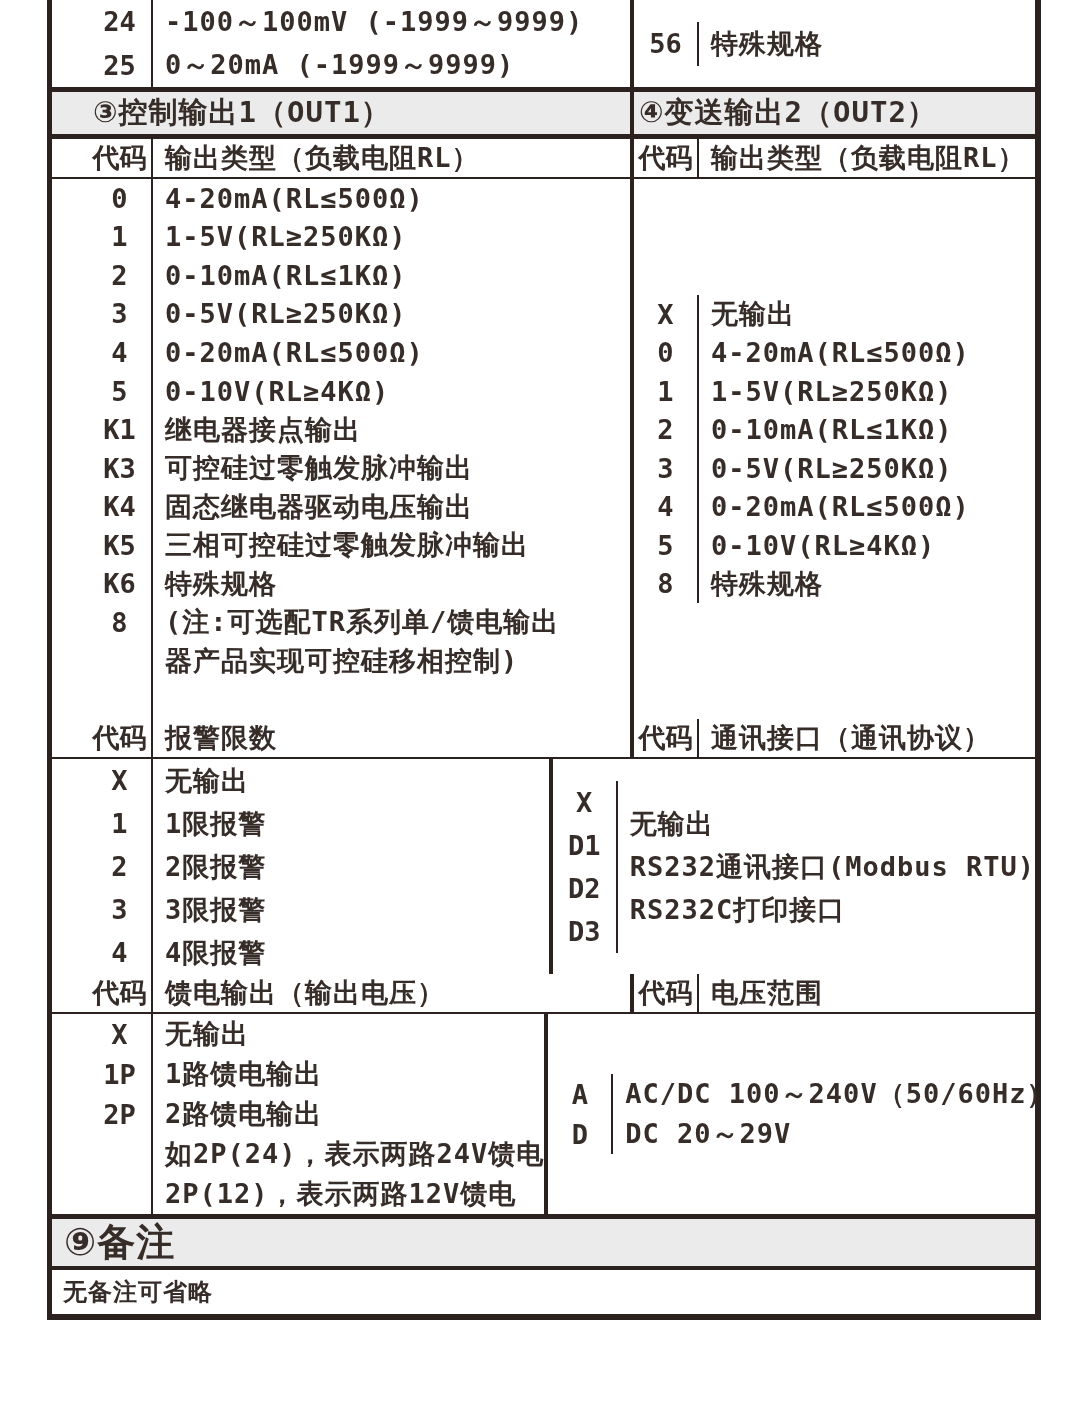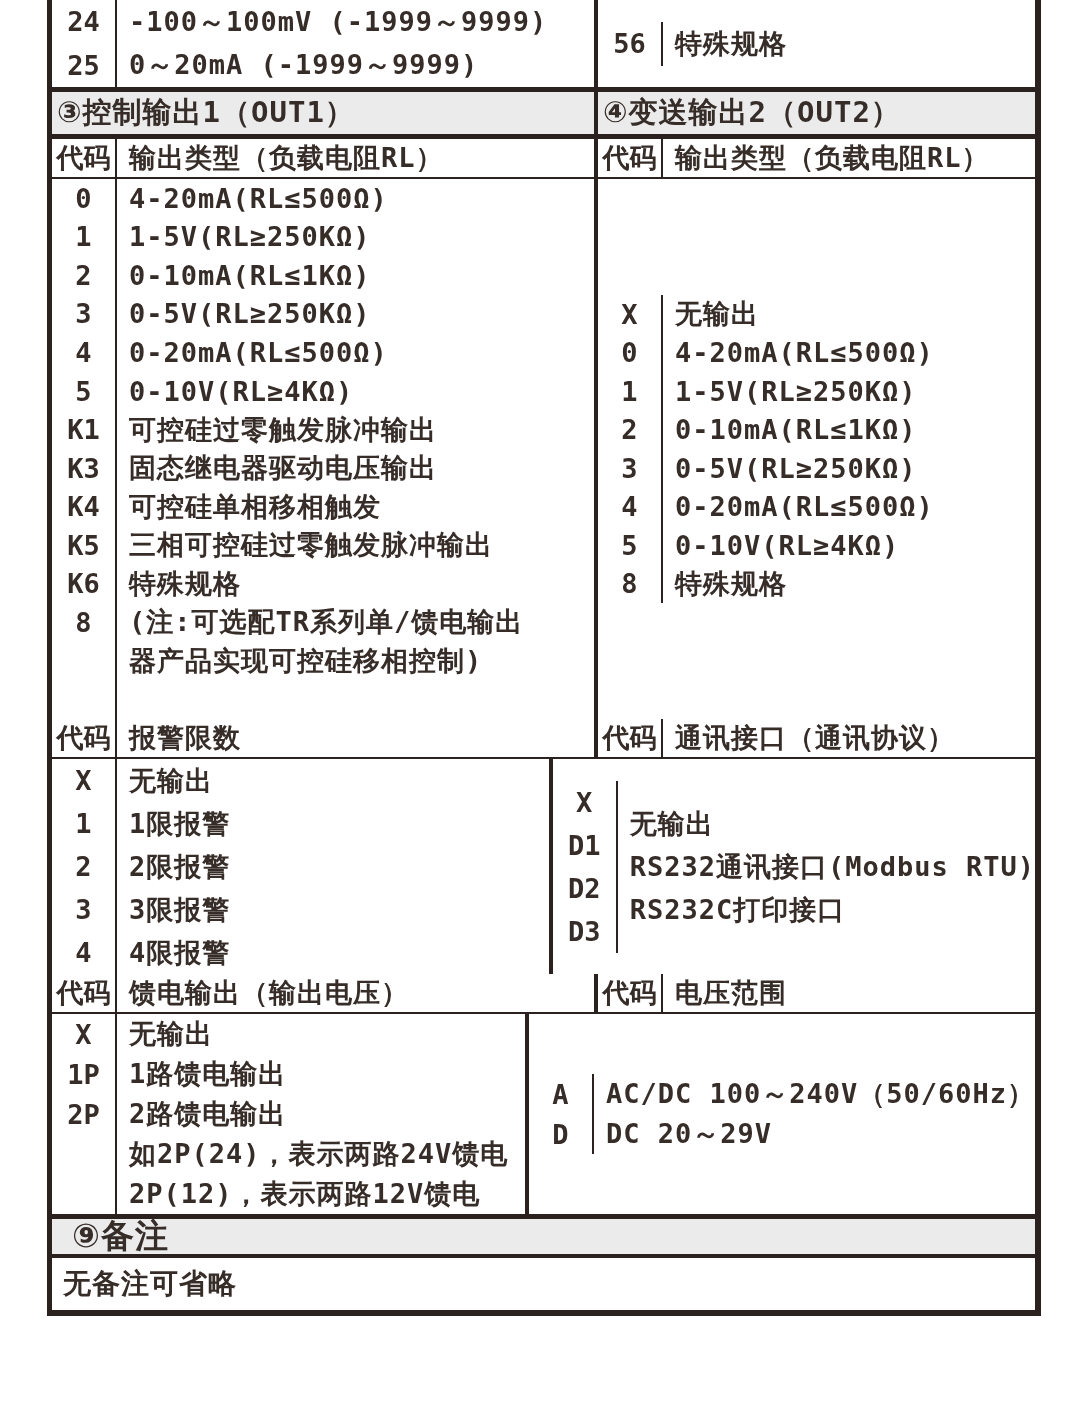--- a/index.html
+++ b/index.html
@@ -18,21 +18,21 @@
   }
   .tbl{
     position:absolute;left:47px;top:0;width:994px;
     border-left:5px solid var(--bd);
     border-right:6px solid var(--bd);
     border-bottom:6px solid var(--bd);
     display:flex;flex-direction:column;
     background:#fff;
   }
   .split{display:flex;}
-  .lhalf{width:546px;border-right:4px solid var(--bd);display:flex;}
+  .lhalf{width:546px;border-right:4px solid var(--bd);display:flex;margin-left:36px;}
   .rhalf{flex:1;display:flex;align-items:center;}
   .ccol{width:65px;flex-shrink:0;border-right:2px solid var(--bd);display:flex;flex-direction:column;}
   .dcol{flex:1;display:flex;flex-direction:column;overflow:hidden;}
   .ln{display:flex;align-items:center;font-size:27px;letter-spacing:1px;white-space:nowrap;}
   .ccol .ln{justify-content:center;letter-spacing:0;}
   .dcol .ln{padding-left:12px;}
   .ln44{height:44px;}
   .ln38{height:38.57px;}
   .ln43{height:43px;}
   .ln40{height:40px;}
@@ -53,26 +53,26 @@
   
   .blk-top{height:87px;}
   .blk-out{height:540px;}
   .blk-mid{height:215px;}
   .blk-low{height:200px;}
   
   .hdr-full{
     background:var(--hdrbg);
     border-top:5px solid var(--bd);
     border-bottom:4px solid var(--bd);
+    height:56px;display:flex;align-items:center;
+    padding-left:12px;font-size:38px;letter-spacing:1px;
+  }
+  .remark-row{
     height:44px;display:flex;align-items:center;
-    padding-left:20px;font-size:33px;letter-spacing:1px;
-  }
-  .remark-row{
-    height:52px;display:flex;align-items:center;
-    padding-left:11px;font-size:28px;letter-spacing:1px;
+    padding-left:11px;font-size:24px;letter-spacing:1px;
   }
 </style>
 </head>
 <body>
 
 <div class="tbl">
 
   <div class="split blk-top">
     <div class="lhalf">
       <div class="ccol">
@@ -142,23 +142,23 @@
           <div class="ln ln38"></div>
         </div>
       <div class="dcol">
 
       <div class="ln ln38">4-20mA(RL≤500Ω)</div>
           <div class="ln ln38">1-5V(RL≥250KΩ)</div>
           <div class="ln ln38">0-10mA(RL≤1KΩ)</div>
           <div class="ln ln38">0-5V(RL≥250KΩ)</div>
           <div class="ln ln38">0-20mA(RL≤500Ω)</div>
           <div class="ln ln38">0-10V(RL≥4KΩ)</div>
+          <div class="ln ln38">继电器接点输出</div>
           <div class="ln ln38">可控硅过零触发脉冲输出</div>
           <div class="ln ln38">固态继电器驱动电压输出</div>
-          <div class="ln ln38">可控硅单相移相触发</div>
           <div class="ln ln38">三相可控硅过零触发脉冲输出</div>
           <div class="ln ln38">特殊规格</div>
           <div class="ln ln38">(注:可选配TR系列单/馈电输出</div>
           <div class="ln ln38">器产品实现可控硅移相控制)</div>
         </div>
     </div>
     <div class="rhalf">
       <div class="ccol">
 
       <div class="ln ln38">X</div>

